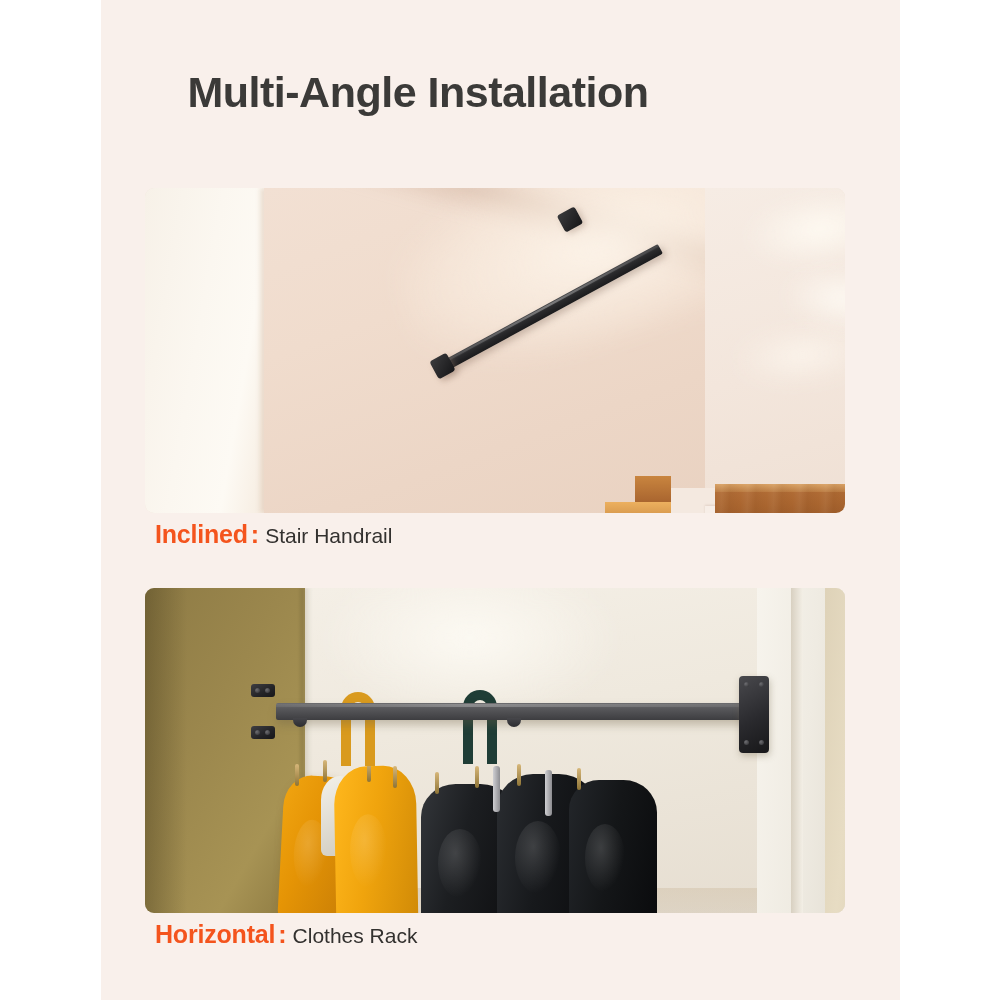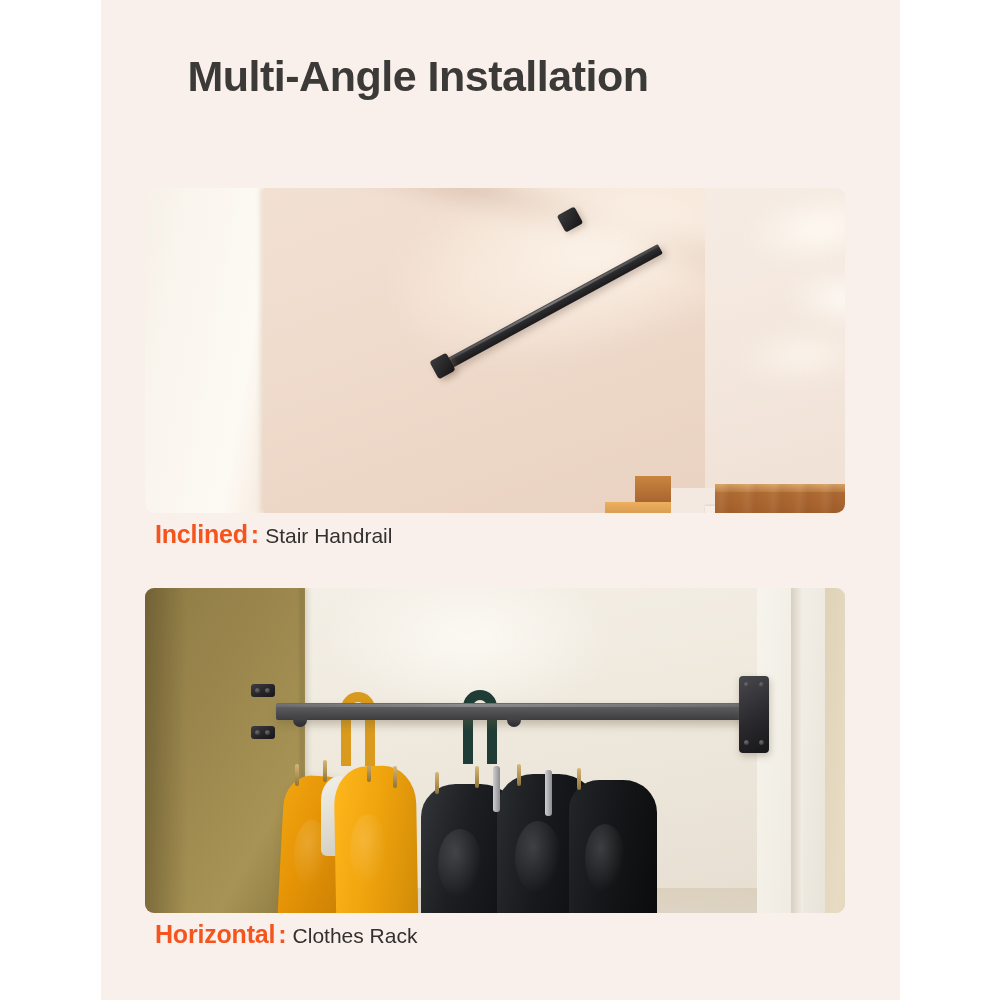--- a/index.html
+++ b/index.html
@@ -28,21 +28,21 @@
     top: 0;
     width: 799px;
     height: 1000px;
     background: #f9f0eb;
   }
 
   
   .header {
     position: absolute;
     left: 0;
-    top: 0;
+    top: 16px;
     width: 836px;
     text-align: center;
   }
   .title {
     margin: 0;
     padding-top: 52px;
     font-size: 43px;
     font-weight: bold;
     letter-spacing: -0.5px;
     color: #3b3a38;

